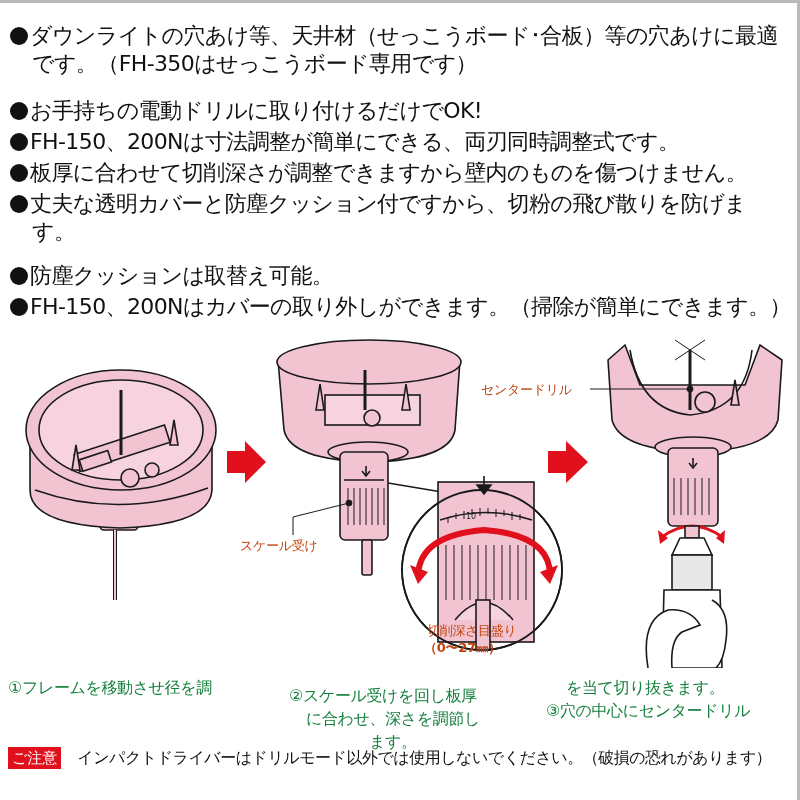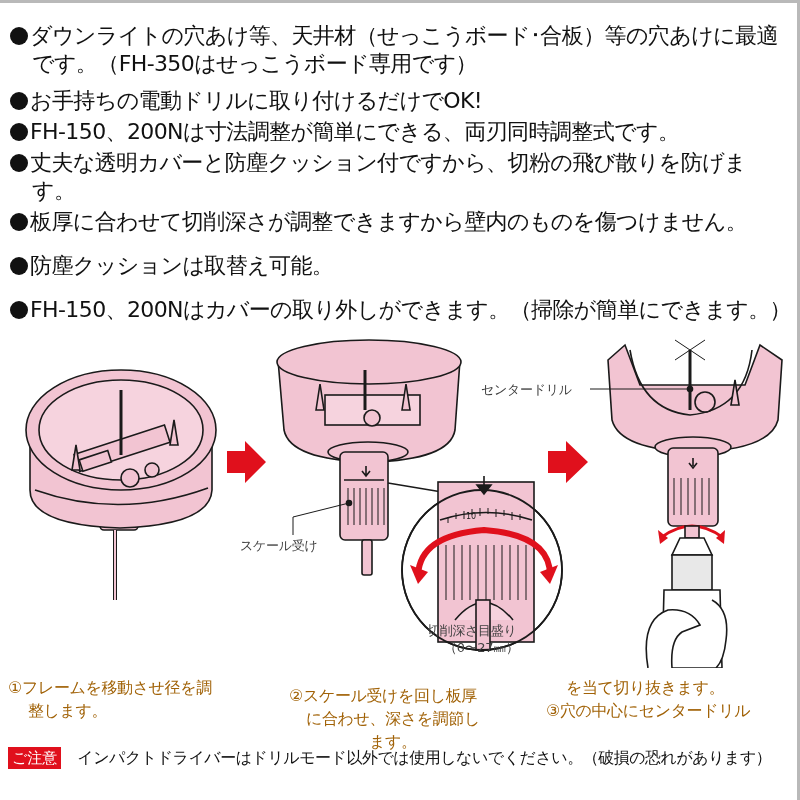--- a/index.html
+++ b/index.html
@@ -8,60 +8,60 @@
   .frame-top { position:absolute; left:0; top:0; width:800px; height:3px; background:#b9b9b9; }
   .frame-right { position:absolute; right:0; top:0; width:3px; height:800px; background:#b9b9b9; }
 
   .features { position:absolute; left:10px; top:22px; width:780px; }
   .feature { font-size:22px; line-height:28px; letter-spacing:-0.6px; white-space:nowrap; transform-origin:left top; }
   .feature .bullet { display:inline-block; width:18px; height:18px; border-radius:50%; background:#111;
                      vertical-align:-2px; margin-right:2px; }
   .feature .cont { display:block; padding-left:22px; }
 
   .illus { position:absolute; left:0; top:318px; width:800px; height:350px; }
-  .lbl { position:absolute; font-size:13px; color:#404040; white-space:nowrap; letter-spacing:-0.3px; }
+  .lbl { position:absolute; font-size:13px; color:#c2410c; white-space:nowrap; letter-spacing:-0.3px; }
 
   .steps { position:absolute; left:0; top:676px; width:800px; }
-  .step { position:absolute; font-size:16px; line-height:23px; color:#a16207; letter-spacing:-0.4px; }
+  .step { position:absolute; font-size:16px; line-height:23px; color:#15803d; letter-spacing:-0.4px; }
   .step .line { display:block; white-space:nowrap; }
   .step .indent { padding-left:20px; }
 
   .caution { position:absolute; left:8px; top:747px; width:780px; height:24px; white-space:nowrap; }
   .caution-badge { display:inline-block; background:#e0101c; color:#fff; font-size:15px; line-height:22px;
                    padding:0 4px; vertical-align:middle; letter-spacing:0; }
   .caution-text { display:inline-block; font-size:16px; color:#111; vertical-align:middle; margin-left:16px; letter-spacing:-0.5px; }
 </style>
 </head>
 <body>
 
 <div class="frame-top"></div>
 <div class="frame-right"></div>
 
 <div class="features">
   <div class="feature">
     <span class="bullet"></span><span>ダウンライトの穴あけ等、天井材（せっこうボード･合板）等の穴あけに最適</span>
     <span class="cont">です。（FH-350はせっこうボード専用です）</span>
   </div>
-  <div class="feature" style="margin-top:9px">
+  <div class="feature" style="margin-top:19px">
     <span class="bullet"></span><span>お手持ちの電動ドリルに取り付けるだけでOK!</span>
   </div>
   <div class="feature" style="margin-top:3px">
     <span class="bullet"></span><span>FH-150、200Nは寸法調整が簡単にできる、両刃同時調整式です。</span>
+  </div>
+  <div class="feature" style="margin-top:3px">
+    <span class="bullet"></span><span>板厚に合わせて切削深さが調整できますから壁内のものを傷つけません。</span>
   </div>
   <div class="feature" style="margin-top:3px">
     <span class="bullet"></span><span>丈夫な透明カバーと防塵クッション付ですから、切粉の飛び散りを防げま</span>
     <span class="cont">す。</span>
   </div>
-  <div class="feature" style="margin-top:3px">
-    <span class="bullet"></span><span>板厚に合わせて切削深さが調整できますから壁内のものを傷つけません。</span>
-  </div>
   <div class="feature" style="margin-top:16px">
     <span class="bullet"></span><span>防塵クッションは取替え可能。</span>
   </div>
-  <div class="feature" style="margin-top:16px">
+  <div class="feature" style="margin-top:3px">
     <span class="bullet"></span><span>FH-150、200Nはカバーの取り外しができます。（掃除が簡単にできます。）</span>
   </div>
 </div>
 
 <div class="illus">
   <svg width="800" height="350" viewBox="0 318 800 350" xmlns="http://www.w3.org/2000/svg">
 
     <g stroke="#1a1a1a" stroke-width="1.6" fill="#f2c4d2">
       <rect x="100" y="505" width="38" height="25" rx="4"></rect>
       <line x1="115" y1="530" x2="115" y2="600" stroke-width="4" stroke="#1a1a1a"></line>
@@ -178,28 +178,27 @@
       <path d="M680 538 L704 538 L712 555 L672 555 Z"></path>
       <rect x="672" y="555" width="40" height="35" fill="#e8e8e8"></rect>
       <path d="M664 590 L720 590 L722 668 L662 668 Z"></path>
       <path d="M648 668 Q640 620 668 610 Q690 608 700 625 L682 632 Q670 640 672 668" fill="#ffffff"></path>
       <path d="M712 600 Q730 610 726 640 Q724 660 716 668" fill="#ffffff"></path>
     </g>
   </svg>
 
   <div class="lbl" style="left:240px; top:219px;">スケール受け</div>
   <div class="lbl" style="left:427px; top:304px;">切削深さ目盛り</div>
-  <div class="lbl" style="left:444px; top:321px;">（0〜27㎜）</div>
+  <div class="lbl" style="left:424px; top:321px;font-weight:bold;">（0〜27㎜）</div>
   <div class="lbl" style="left:481px; top:63px;">センタードリル</div>
 </div>
 
 <div class="steps">
   <div class="step" style="left:8px; top:0;">
     <span class="line">①フレームを移動させ径を調</span>
-    <span class="line indent">整します。</span>
   </div>
   <div class="step" style="left:286px; top:8px;text-align:center;">
     <span class="line">②スケール受けを回し板厚</span>
     <span class="line indent">に合わせ、深さを調節し</span>
     <span class="line indent">ます。</span>
   </div>
   <div class="step" style="left:546px; top:0;">
     <span class="line indent">を当て切り抜きます。</span>
     <span class="line">③穴の中心にセンタードリル</span>
   </div>

